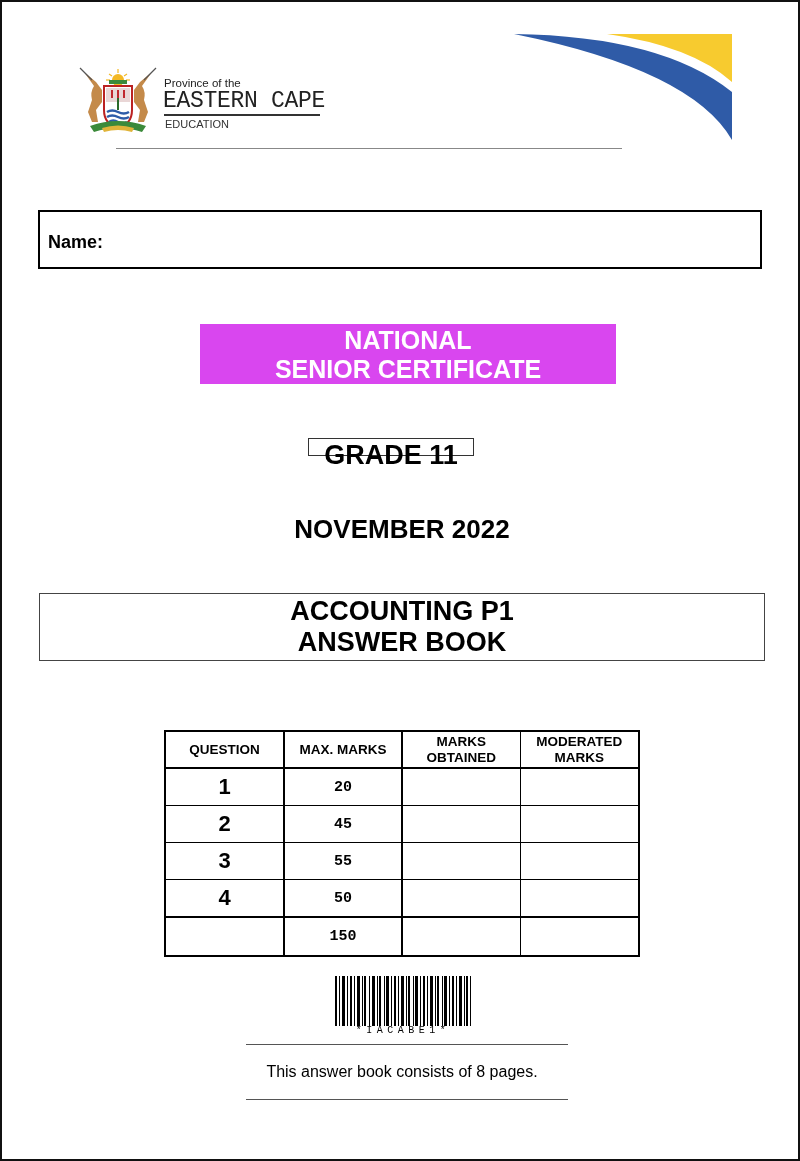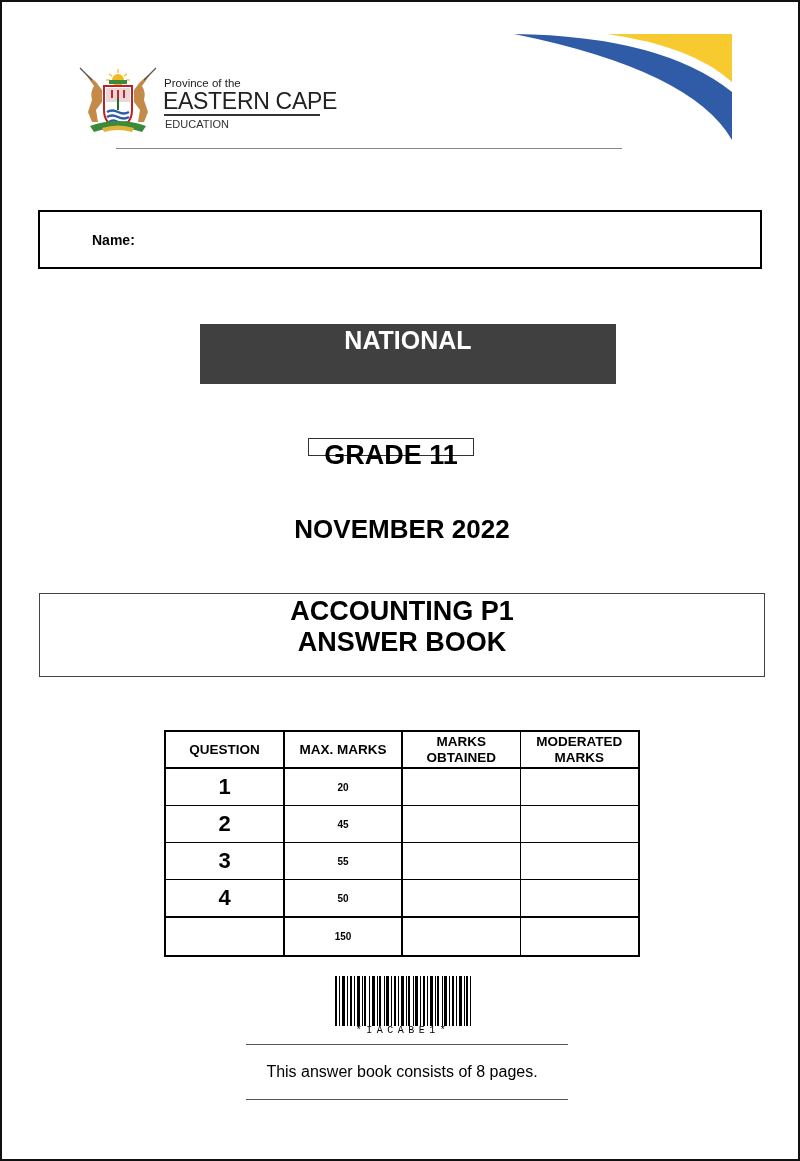--- a/index.html
+++ b/index.html
@@ -5,56 +5,56 @@
   html, body { margin: 0; padding: 0; background: #ffffff; }
   body { width: 800px; height: 1161px; position: relative; overflow: hidden;
          font-family: "Liberation Sans", "DejaVu Sans", sans-serif; color: #000; }
   .page { position: absolute; left: 0; top: 0; width: 796px; height: 1157px;
           border: 2px solid #111; background: #fff; }
   .abs { position: absolute; }
 
   
   .crest { left: 74px; top: 64px; width: 84px; height: 68px; }
   .logo-small { left: 162px; top: 75px; font-size: 11.5px; color: #222; }
-  .logo-big { left: 161px; top: 86px; font-size: 23px; color: #222; letter-spacing: -0.3px; }
+  .logo-big { left: 161px; top: 86px; font-size: 23px; color: #222; letter-spacing: -0.3px; font-family: Liberation Mono, monospace; }
   .logo-rule { left: 162px; top: 112px; width: 156px; height: 1.5px; background: #333; }
   .logo-edu { left: 163px; top: 116px; font-size: 11px; color: #333; }
   .header-rule { left: 114px; top: 146px; width: 506px; height: 1px; background: #888; }
   .swoosh { left: 510px; top: 28px; width: 225px; height: 112px; }
 
   
   .name-box { left: 36px; top: 208px; width: 724px; height: 59px;
               border: 2px solid #000; box-sizing: border-box; }
-  .name-label { position: absolute; left: 8px; top: 20px; font-size: 14px; font-weight: bold; margin-left: 44px; }
-
-  
-  .nsc { left: 198px; top: 322px; width: 416px; height: 60px; background: #404040;
+  .name-label { position: absolute; left: 8px; top: 20px; font-size: 18px; font-weight: bold; }
+
+  
+  .nsc { left: 198px; top: 322px; width: 416px; height: 60px; background: #d946ef;
          color: #fff; font-weight: bold; font-size: 25px; line-height: 29px;
          text-align: center; padding-top: 2px; box-sizing: border-box; }
 
   .grade { left: 306px; top: 436px; width: 166px; height: 18px; border: 1px solid #333;
            box-sizing: border-box; text-align: center; font-weight: bold; font-size: 27px;
            line-height: 33px; }
 
   .month { left: 0; top: 512px; width: 800px; text-align: center; font-weight: bold;
            font-size: 26px; }
 
-  .subject { left: 37px; top: 591px; width: 726px; height: 84px; border: 1px solid #444;
+  .subject { left: 37px; top: 591px; width: 726px; height: 68px; border: 1px solid #444;
              box-sizing: border-box; text-align: center; font-weight: bold; font-size: 27px;
              line-height: 31px; padding-top: 2px; }
 
   
   .marks { left: 162px; top: 728px; border-collapse: collapse; }
   .marks th, .marks td { border: 1px solid #000; text-align: center; padding: 0; }
   .marks th { font-size: 13.5px; font-weight: bold; height: 35px; line-height: 16px; }
   .marks td { height: 36px; }
   .marks col.c1 { width: 119px; } .marks col.c2 { width: 118px; }
   .marks col.c3 { width: 118px; } .marks col.c4 { width: 119px; }
   .marks .q { font-size: 22px; font-weight: bold; }
-  .marks .m { font-size: 10px; font-weight: bold; }
+  .marks .m { font-size: 15px; font-weight: bold; font-family: Liberation Mono, monospace; }
   .marks tr.head th { border-bottom: 2px solid #000; }
   .marks tr.total td { border-top: 2px solid #000; height: 37px; border-radius: 10px; }
   .marks { border: 2px solid #000; }
   .marks th:first-child, .marks td:first-child { border-right: 2px solid #000; }
   .marks th:nth-child(2), .marks td:nth-child(2) { border-right: 2px solid #000; }
 
   
   .barcode { left: 333px; top: 974px; width: 136px; height: 50px; }
   .barcode-text { left: 330px; top: 1023px; width: 142px; text-align: center;
                   font-family: Liberation Mono, monospace; font-size: 10px;
@@ -112,20 +112,21 @@
     <path d="M95 4 L220 4 L220 52 Q180 16 95 4 Z" fill="#f7cb2f"></path>
     <path d="M2 4 Q150 6 220 62 L220 110 Q180 40 2 4 Z" fill="#2f5ba7"></path>
   </svg>
 
   <div class="abs name-box">
     <span class="name-label">Name:</span>
   </div>
 
   <div class="abs nsc">
     <div>NATIONAL</div>
+    <div>SENIOR CERTIFICATE</div>
   </div>
 
   <div class="abs grade">GRADE 11</div>
 
   <div class="abs month">NOVEMBER 2022</div>
 
   <div class="abs subject">
     <div>ACCOUNTING P1</div>
     <div>ANSWER BOOK</div>
   </div>

